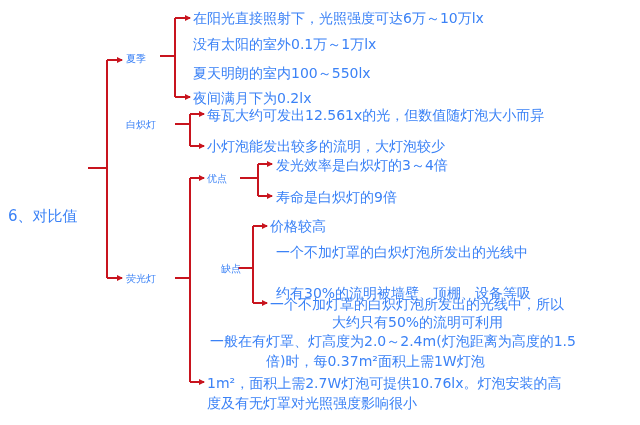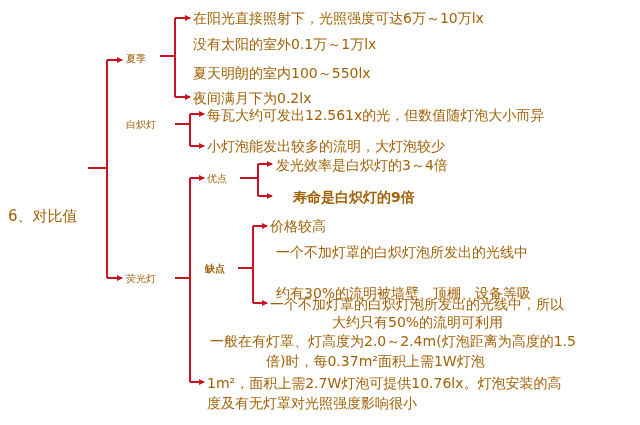--- a/index.html
+++ b/index.html
@@ -1,19 +1,19 @@
 <!DOCTYPE html>
 <html><head>
 <meta charset="utf-8">
 <style>
   html, body { margin:0; padding:0; background:#ffffff; }
   body { width:640px; height:425px; position:relative; overflow:hidden;
          font-family:"DejaVu Sans", "Liberation Sans", sans-serif; color:#111; }
   svg.lines { position:absolute; left:0; top:0; width:640px; height:425px; }
-  .t { position:absolute; white-space:nowrap; font-size:14px; line-height:18px; color:#a16207; }
+  .t { position:absolute; white-space:nowrap; font-size:14px; line-height:18px; color:#3b82f6; }
   .node { font-size:10px; }
   .root { font-size:15px; font-weight:normal;margin-top:48px; }
 </style>
 </head>
 <body>
 
 <svg class="lines" viewBox="0 0 640 425">
   <defs>
     <marker id="arr" markerWidth="6" markerHeight="6" refX="5" refY="3" orient="auto" markerUnits="userSpaceOnUse">
       <path d="M0,0 L6,3 L0,6 z" fill="#c8141e"></path>
@@ -62,23 +62,23 @@
 <div class="t" style="left:193px;top:89px;text-align:right;">夜间满月下为0.2lx</div>
 
 <div class="t node" style="left:126px;top:116px;">白炽灯</div>
 <div class="t" style="left:207px;top:106px;">每瓦大约可发出12.561x的光，但数值随灯泡大小而异</div>
 <div class="t" style="left:207px;top:137px;">小灯泡能发出较多的流明，大灯泡较少</div>
 
 <div class="t node" style="left:126px;top:270px;">荧光灯</div>
 
 <div class="t node" style="left:207px;top:170px;">优点</div>
 <div class="t" style="left:276px;top:156px;">发光效率是白炽灯的3～4倍</div>
-<div class="t" style="left:293px;top:188px;font-weight:bold;">寿命是白炽灯的9倍</div>
+<div class="t" style="left:276px;top:188px;">寿命是白炽灯的9倍</div>
 
-<div class="t node" style="left:205px;top:260px;font-weight:bold;">缺点</div>
+<div class="t node" style="left:221px;top:260px;">缺点</div>
 <div class="t" style="left:270px;top:217px;">价格较高</div>
 <div class="t" style="left:276px;top:243px;">一个不加灯罩的白炽灯泡所发出的光线中</div>
 <div class="t" style="left:276px;top:284px;text-align:right;">约有30%的流明被墙壁、顶棚、设备等吸</div>
 <div class="t" style="left:270px;top:295px;">一个不加灯罩的白炽灯泡所发出的光线中，所以</div>
 <div class="t" style="left:332px;top:313px;">大约只有50%的流明可利用</div>
 
 <div class="t" style="left:210px;top:332px;">一般在有灯罩、灯高度为2.0～2.4m(灯泡距离为高度的1.5</div>
 <div class="t" style="left:266px;top:352px;">倍)时，每0.37m²面积上需1W灯泡</div>
 <div class="t" style="left:207px;top:374px;">1m²，面积上需2.7W灯泡可提供10.76lx。灯泡安装的高</div>
 <div class="t" style="left:207px;top:394px;">度及有无灯罩对光照强度影响很小</div>

